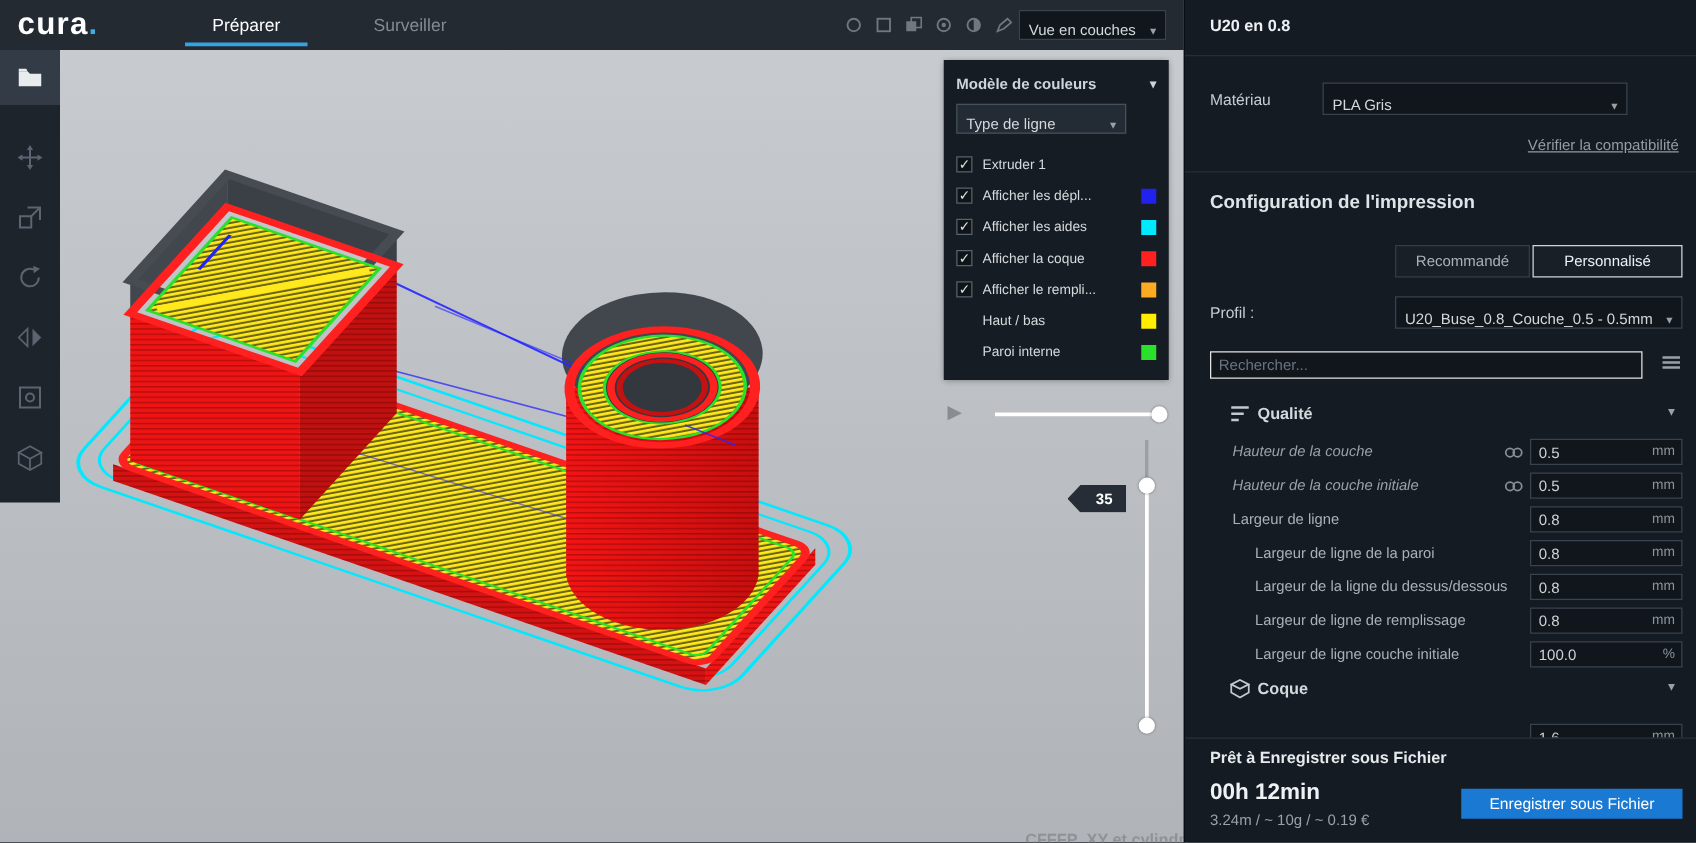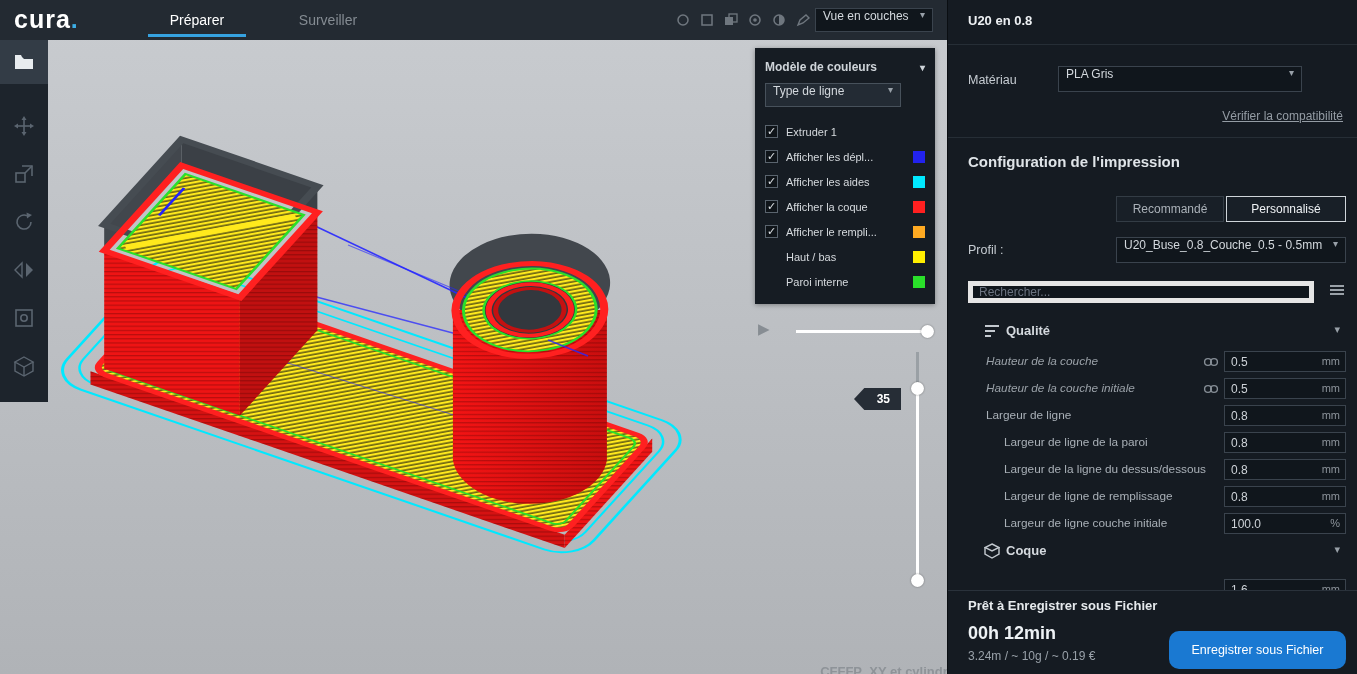--- a/index.html
+++ b/index.html
@@ -14,21 +14,21 @@
   .tab{position:absolute;top:0;height:37px;line-height:40px;text-align:center;font-size:14px;cursor:pointer;}
   .tab.active{color:#ffffff;border-bottom:3px solid #36a2e0;}
   .tab.inactive{color:#848b92;}
   #tab-prepare{left:148px;width:98px;}
   #tab-monitor{left:280px;width:96px;}
   .hicons{position:absolute;left:676px;top:13px;display:flex;gap:10px;}
   .hicon{width:14px;height:14px;opacity:.55;cursor:pointer;}
   .viewdrop{position:absolute;left:815px;top:8px;width:118px;height:24px;}
 
   
-  .drop{display:flex;align-items:flex-start;justify-content:space-between;height:100%;
+  .drop{display:flex;align-items:flex-end;justify-content:space-between;height:100%;
         padding:0 7px;background:#10161c;border:1px solid #3a434d;color:#d3d8dd;
         font-size:12px;cursor:pointer;white-space:nowrap;overflow:hidden;}
   .drop .car{color:#98a0a8;font-size:10px;margin-left:5px;}
 
   
   .lefttool{position:absolute;left:0;top:40px;width:48px;height:362px;background:#1d242c;}
   .opentile{position:absolute;left:0;top:0;width:48px;height:44px;background:#333c46;
             display:flex;align-items:center;justify-content:center;cursor:pointer;}
   .ticon{position:absolute;left:0;width:48px;height:44px;display:flex;align-items:center;
          justify-content:center;cursor:pointer;}
@@ -79,21 +79,21 @@
   .compat{position:absolute;right:14px;top:109px;font-size:12px;color:#949ca4;
           text-decoration:underline;cursor:pointer;}
   .setuptitle{position:absolute;left:20px;top:153px;font-size:15px;font-weight:bold;color:#dfe4e8;}
   .modebtn{position:absolute;top:196px;height:26px;display:flex;align-items:center;
            justify-content:center;font-size:12px;cursor:pointer;}
   #mode-rec{left:168px;width:108px;background:#181f27;border:1px solid #333c45;color:#aab1b8;}
   #mode-cust{left:278px;width:120px;background:#181f27;border:1px solid #cfd5da;color:#eef1f4;}
   .proflabel{position:absolute;left:20px;top:243px;font-size:12.5px;}
   .profdrop{position:absolute;left:168px;top:237px;width:230px;height:26px;}
   .search{position:absolute;left:20px;top:281px;width:346px;height:22px;background:#10161c;
-          border:5px solid #e5e5e5;color:#c9ced3;font-size:12px;padding:0 6px;outline:none;
+          border:1px solid #e5e5e5;color:#c9ced3;font-size:12px;padding:0 6px;outline:none;
           font-family:inherit;}
   .search::placeholder{color:#6b7380;}
   .hamb{position:absolute;left:382px;top:285px;width:14px;cursor:pointer;}
   .hamb div{height:2px;background:#9aa1a8;margin-bottom:2px;}
 
   .sechead{position:absolute;left:0;width:410px;height:26px;cursor:pointer;}
   .sechead .sicon{position:absolute;left:36px;top:5px;}
   .sechead .stitle{position:absolute;left:58px;top:5px;font-size:13px;font-weight:bold;color:#d4d9de;}
   .sechead .car{position:absolute;right:18px;top:5px;color:#98a0a8;font-size:11px;}
 
@@ -106,23 +106,23 @@
             border:1px solid #3a434d;}
   .setinput{position:absolute;left:0;top:0;width:90px;height:19px;background:transparent;
             border:none;color:#ced3d8;font-size:12px;padding:0 0 0 6px;outline:none;font-family:inherit;}
   .setunit{position:absolute;right:5px;top:3px;font-size:11px;color:#8d949b;}
 
   .rfooter{position:absolute;left:0;top:590px;width:410px;height:84px;background:#151b22;
            border-top:1px solid #2a323b;}
   .fstatus{position:absolute;left:20px;top:7px;font-size:13px;font-weight:bold;color:#e6eaed;}
   .ftime{position:absolute;left:20px;top:32px;font-size:18px;font-weight:bold;color:#eef2f5;}
   .fmat{position:absolute;left:20px;top:58px;font-size:12px;color:#99a1a9;}
-  .savebtn{position:absolute;left:221px;top:40px;width:177px;height:38px;background:#1a79d2;
+  .savebtn{position:absolute;left:221px;top:40px;width:177px;height:24px;background:#1a79d2;
            color:#fff;font-size:12.5px;display:flex;align-items:center;justify-content:center;
-           border-radius:10px;cursor:pointer;}
+           border-radius:0;cursor:pointer;}
 </style>
 </head>
 <body>
 
 <div id="app">
 
   <div class="viewport">
     <svg width="899" height="634" viewBox="0 0 899 634">
       <defs>
         <pattern id="hatch" width="6" height="6" patternUnits="userSpaceOnUse" patternTransform="rotate(-45)">

